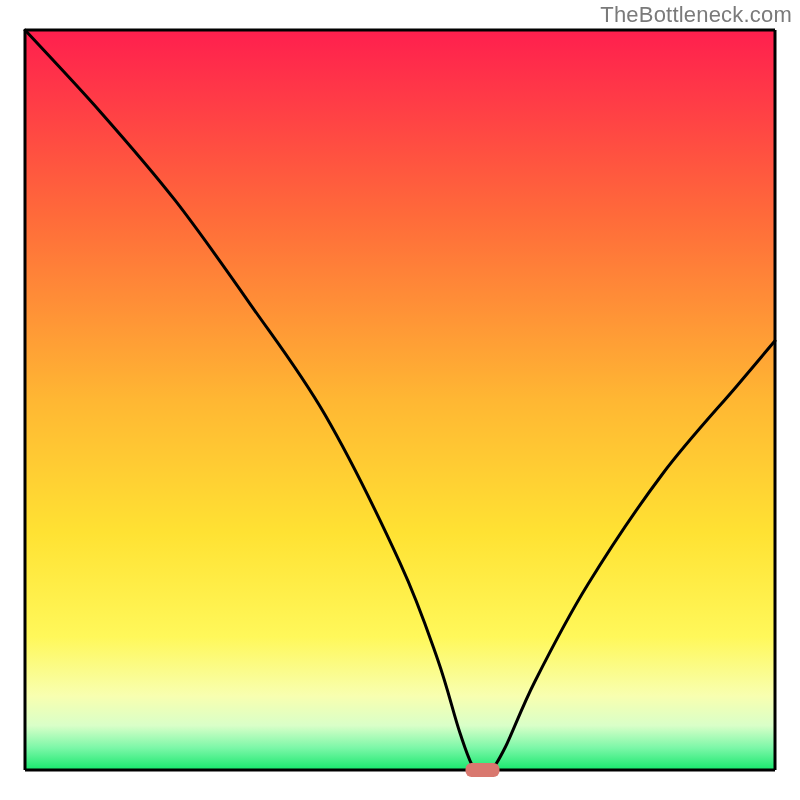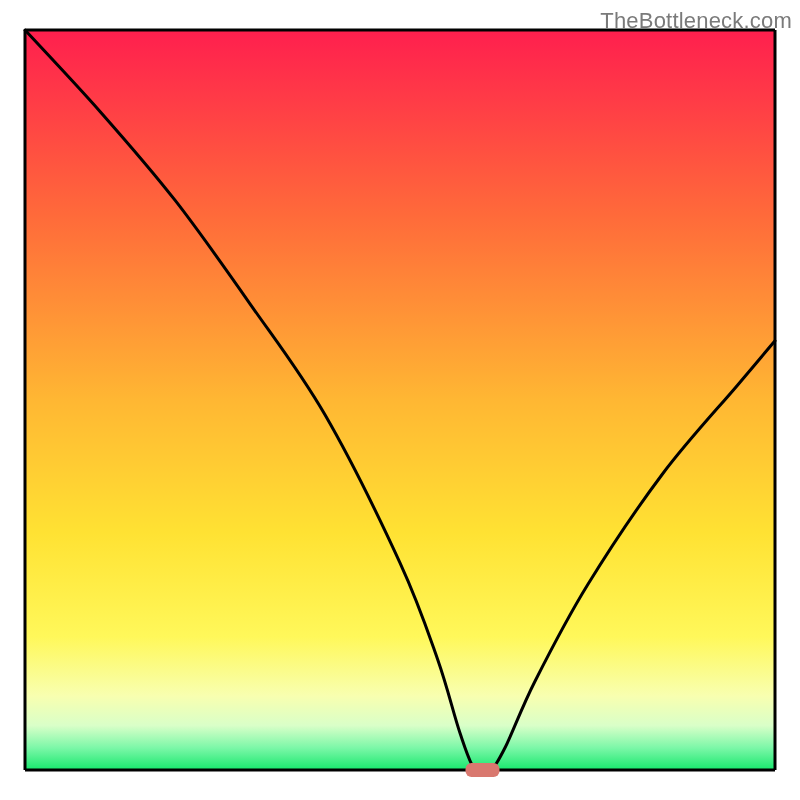--- a/index.html
+++ b/index.html
@@ -10,21 +10,21 @@
     background: #ffffff;
     overflow: hidden;
   }
   .container {
     position: relative;
     width: 800px;
     height: 800px;
   }
   .watermark {
     position: absolute;
-    top: 8px;
+    top: 2px;
     right: 8px;
     font-family: Arial, Helvetica, sans-serif;
     font-size: 22px;
     color: #7a7a7a;
     font-weight: 500;
     letter-spacing: 0.2px;
     z-index: 5;
   }
   svg.chart {
     position: absolute;

